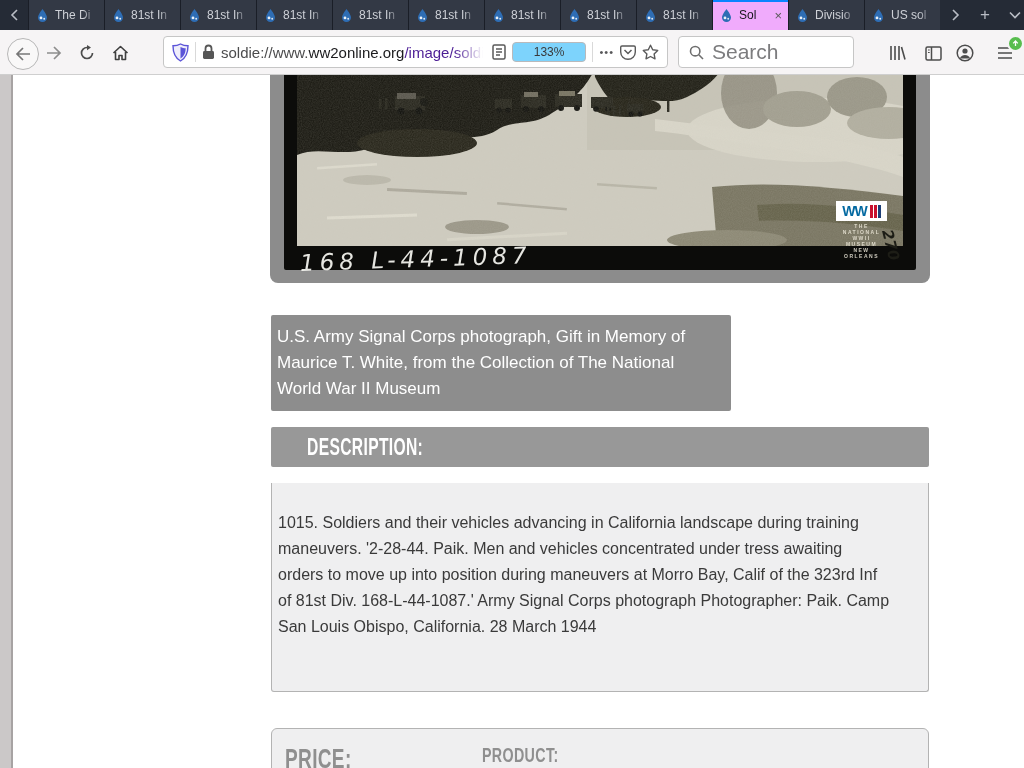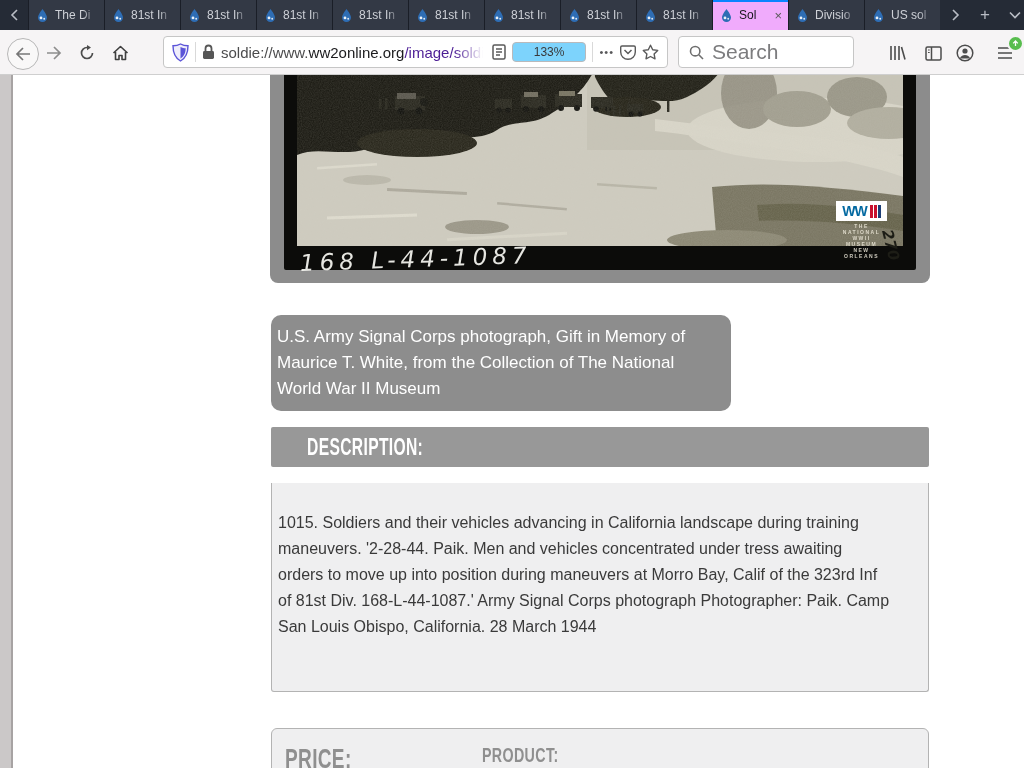--- a/index.html
+++ b/index.html
@@ -63,21 +63,21 @@
   .wm-box{width:51px;height:20px;background:#fff;display:flex;align-items:center;justify-content:center;gap:1px;}
   .wm-ww{font-weight:bold;font-size:14px;color:#0369a1;letter-spacing:-1px;line-height:1;}
   .wm-bars{display:flex;gap:1px;margin-left:2px;}
   .wm-bars i{display:block;width:3px;height:13px;}
   .wm-lines{margin-top:2px;font-size:5px;line-height:6px;font-weight:bold;letter-spacing:1.5px;
             color:rgba(236,231,216,.85);}
   .note-270{position:absolute;right:10px;bottom:16px;color:#1d1d16;font-style:italic;font-weight:bold;
             font-size:15px;transform:rotate(76deg);font-family:"DejaVu Sans",sans-serif;}
 
   .caption-box{position:absolute;left:271px;top:240px;width:460px;box-sizing:border-box;
-               background:#8d8d8d;border-radius:10px;padding:9px 14px 9px 6px;
+               background:#8d8d8d;border-radius:2px;padding:9px 14px 9px 6px;
                color:#fff;font-size:17px;line-height:26px;}
   .condensed{display:inline-block;transform:scaleX(.68);transform-origin:0 50%;
              font-weight:bold;letter-spacing:.5px;white-space:nowrap;}
   .desc-header{position:absolute;left:271px;top:352px;width:658px;height:40px;box-sizing:border-box;
                background:#989898;color:#fff;font-size:23px;line-height:40px;padding-left:36px;border-radius:2px;}
   .desc-body{position:absolute;left:271px;top:408px;width:658px;height:209px;box-sizing:border-box;
              background:#efeff0;border:1px solid #b3b3b3;border-top:none;border-radius:0 0 3px 3px;
              padding:27px 36px 8px 6px;color:#3a3a3a;font-size:16px;line-height:26px;}
   .price-box{position:absolute;left:271px;top:653px;width:658px;height:120px;box-sizing:border-box;
              background:#efeff0;border:1px solid #b3b3b3;border-radius:6px 6px 0 0;}

